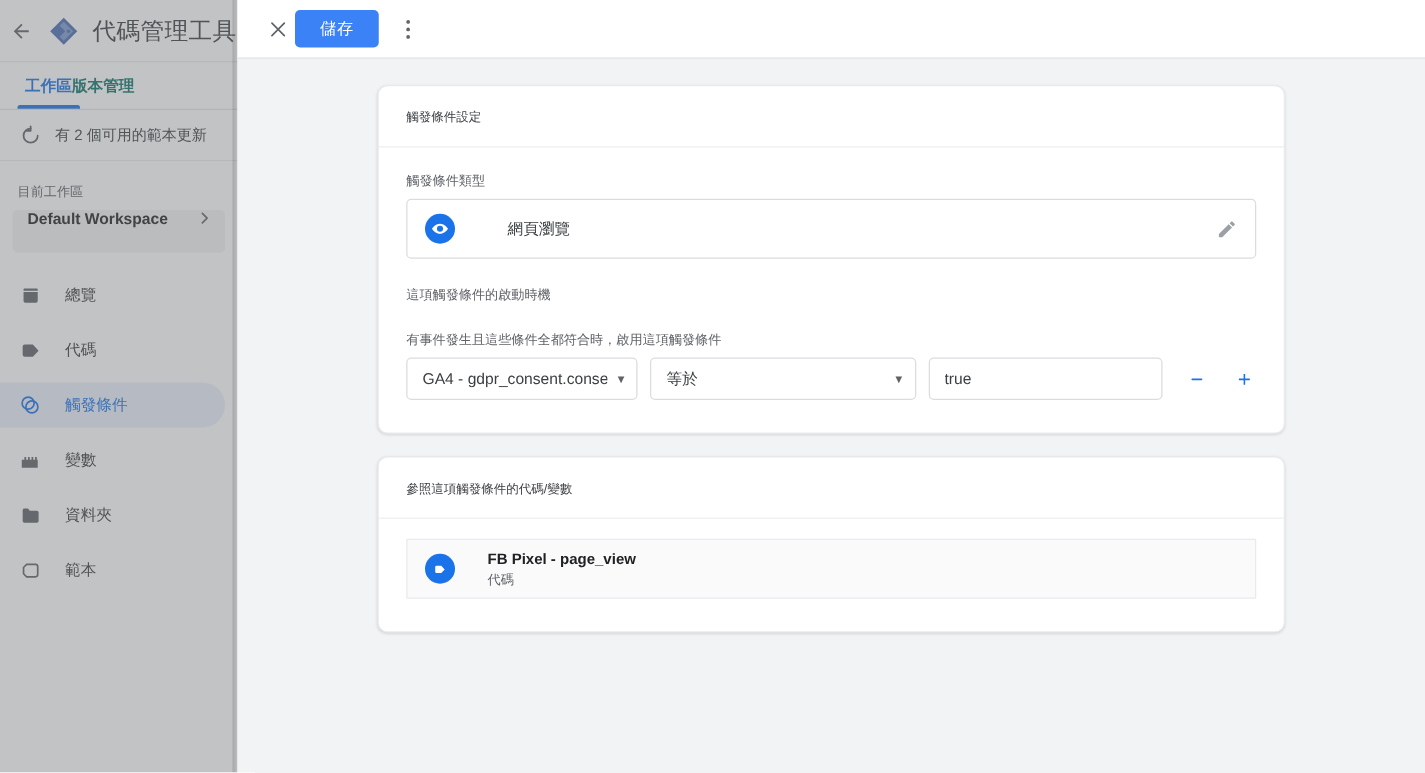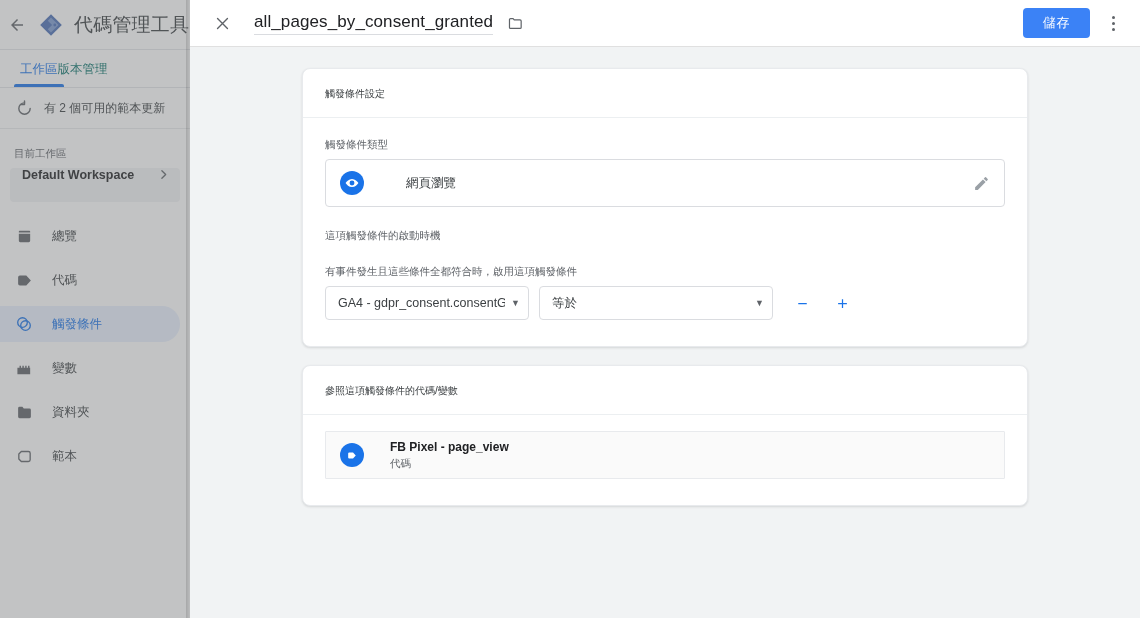--- a/index.html
+++ b/index.html
@@ -28,20 +28,21 @@
     display:flex; align-items:center; justify-content:center; }
   .bg-title {
     font-size: 19px; color: #3c4043; margin-left: 6px;
     white-space: nowrap; letter-spacing: .2px;
   }
 
   .bg-tabs {
     position: absolute; left: 0; top: 50px; width: 190px; height: 38px;
     display: flex; align-items: flex-end; background: #fff;
     border-bottom: 1px solid #e4e6e8;
+    font-weight: bold;
   }
   .bg-tab {
     font-size: 12.5px; color: #0f766e; padding: 0 0 9px 0;
     white-space: nowrap; position: relative;
   }
   .bg-tab:first-child { margin-left: 20px; }
   .bg-tab.active { color: #1a73e8; }
   .bg-tab.active::after {
     content:''; position:absolute; left:-6px; right:-6px; bottom:0;
     height: 3px; background:#1a73e8; border-radius: 2px 2px 0 0;
@@ -309,28 +310,20 @@
   <div class="dim-overlay"></div>
   <div class="dim-edge"></div>
 
   <div class="modal">
 
     <div class="modal-header">
       <div class="close-btn">
         <svg width="17" height="17" viewBox="0 0 24 24" fill="none" stroke="currentColor" stroke-width="1.9" stroke-linecap="round">
             <path d="M5 5l14 14M19 5L5 19"></path>
           </svg>
-      </div>
-      <div class="modal-title-wrap">
-        <span class="modal-title">all_pages_by_consent_granted</span>
-        <span class="folder-icon">
-          <svg width="17" height="17" viewBox="0 0 24 24" fill="none" stroke="currentColor" stroke-width="1.7" stroke-linejoin="round">
-              <path d="M3.5 6.5A1.5 1.5 0 0 1 5 5h3.6l1.6 2h8.3A1.5 1.5 0 0 1 20 8.5v9A1.5 1.5 0 0 1 18.5 19H5a1.5 1.5 0 0 1-1.5-1.5v-11z"></path>
-            </svg>
-        </span>
       </div>
       <button class="save-btn">儲存</button>
       <div class="kebab">
         <i></i>
           <i></i>
           <i></i>
       </div>
     </div>
 
     <div class="modal-body">
@@ -363,20 +356,21 @@
             <div class="field-label">有事件發生且這些條件全都符合時，啟用這項觸發條件</div>
             <div class="cond-row">
               <div class="select-box w1">
                 <span class="select-text">GA4 - gdpr_consent.consentGr</span>
                 <span class="caret">▼</span>
               </div>
               <div class="select-box w2">
                 <span class="select-text">等於</span>
                 <span class="caret">▼</span>
               </div>
+              <input class="text-input" type="text" value="true" style="">
               <span class="pm-btn minus">
                 <svg width="15" height="15" viewBox="0 0 24 24" fill="currentColor">
                     <rect x="5" y="11" width="14" height="2.2" rx="1"></rect>
                   </svg>
               </span>
               <span class="pm-btn plus">
                 <svg width="15" height="15" viewBox="0 0 24 24" fill="currentColor">
                     <path d="M11 5h2v6h6v2h-6v6h-2v-6H5v-2h6V5z"></path>
                   </svg>
               </span>

